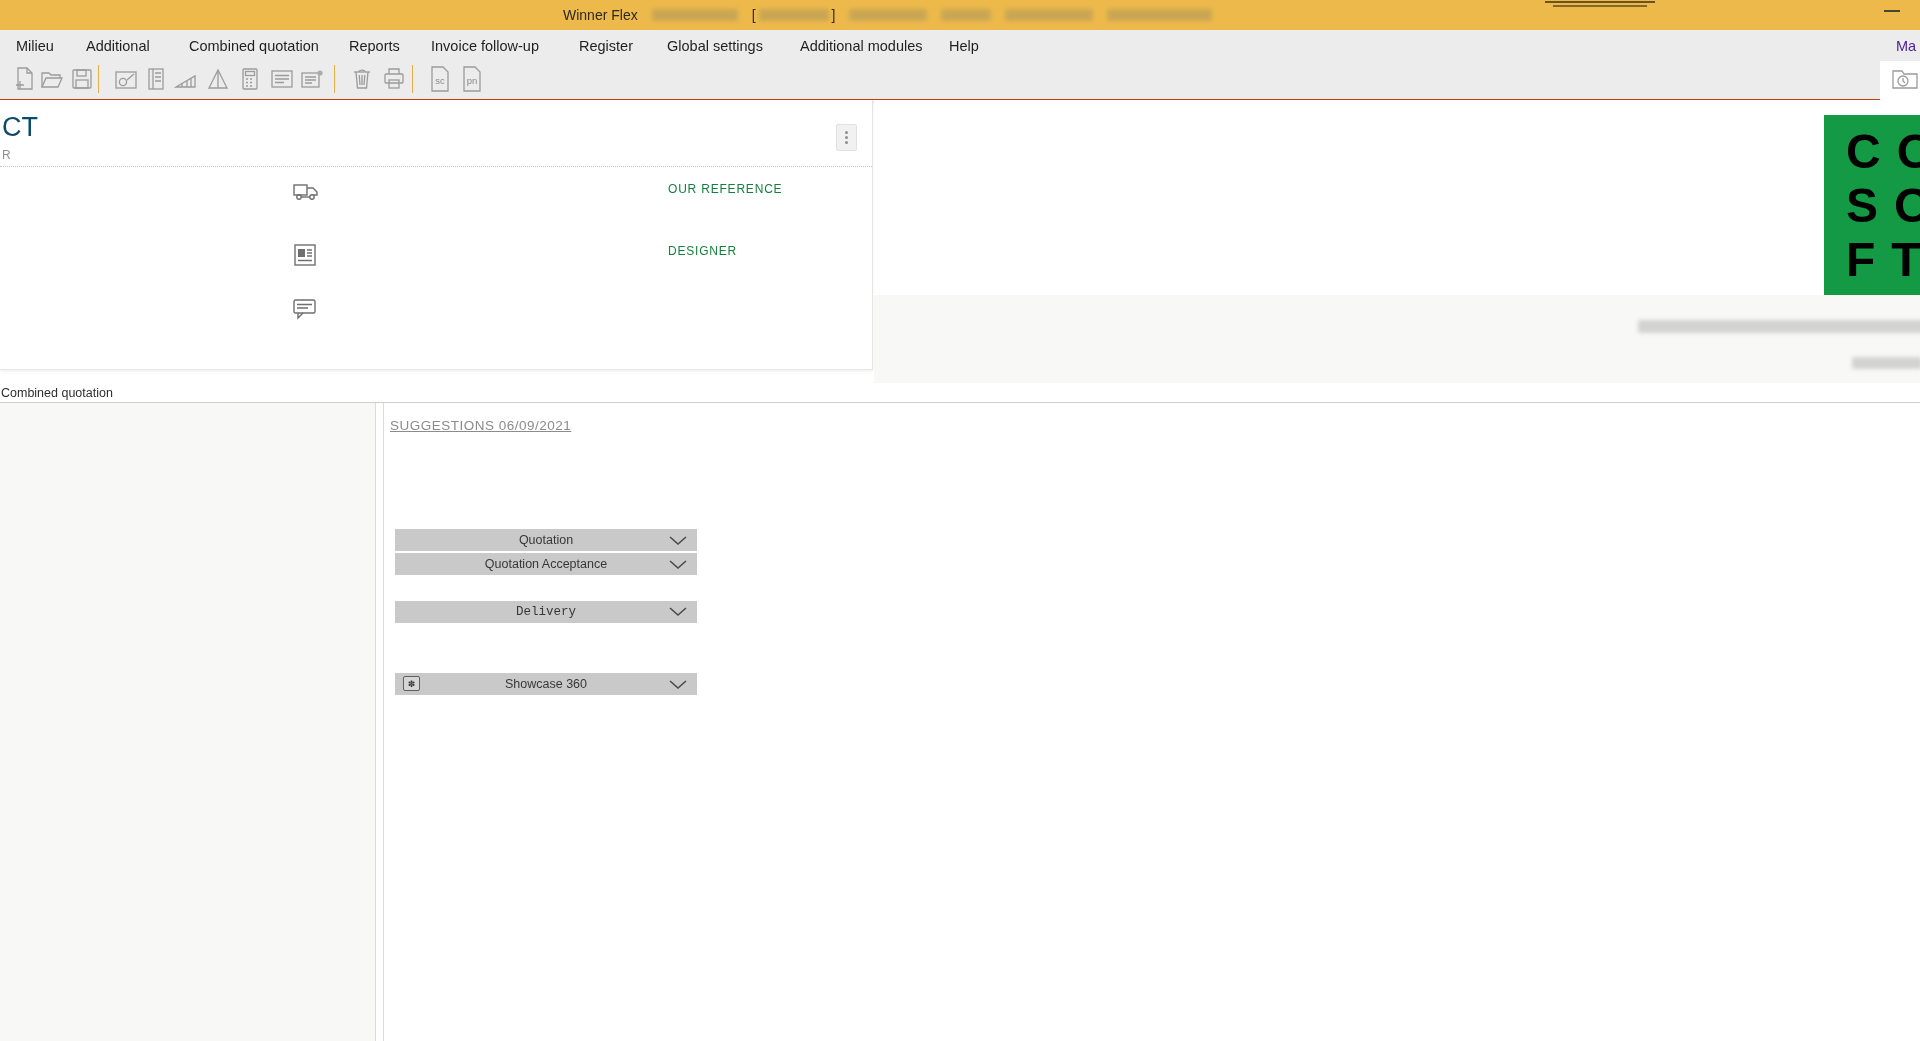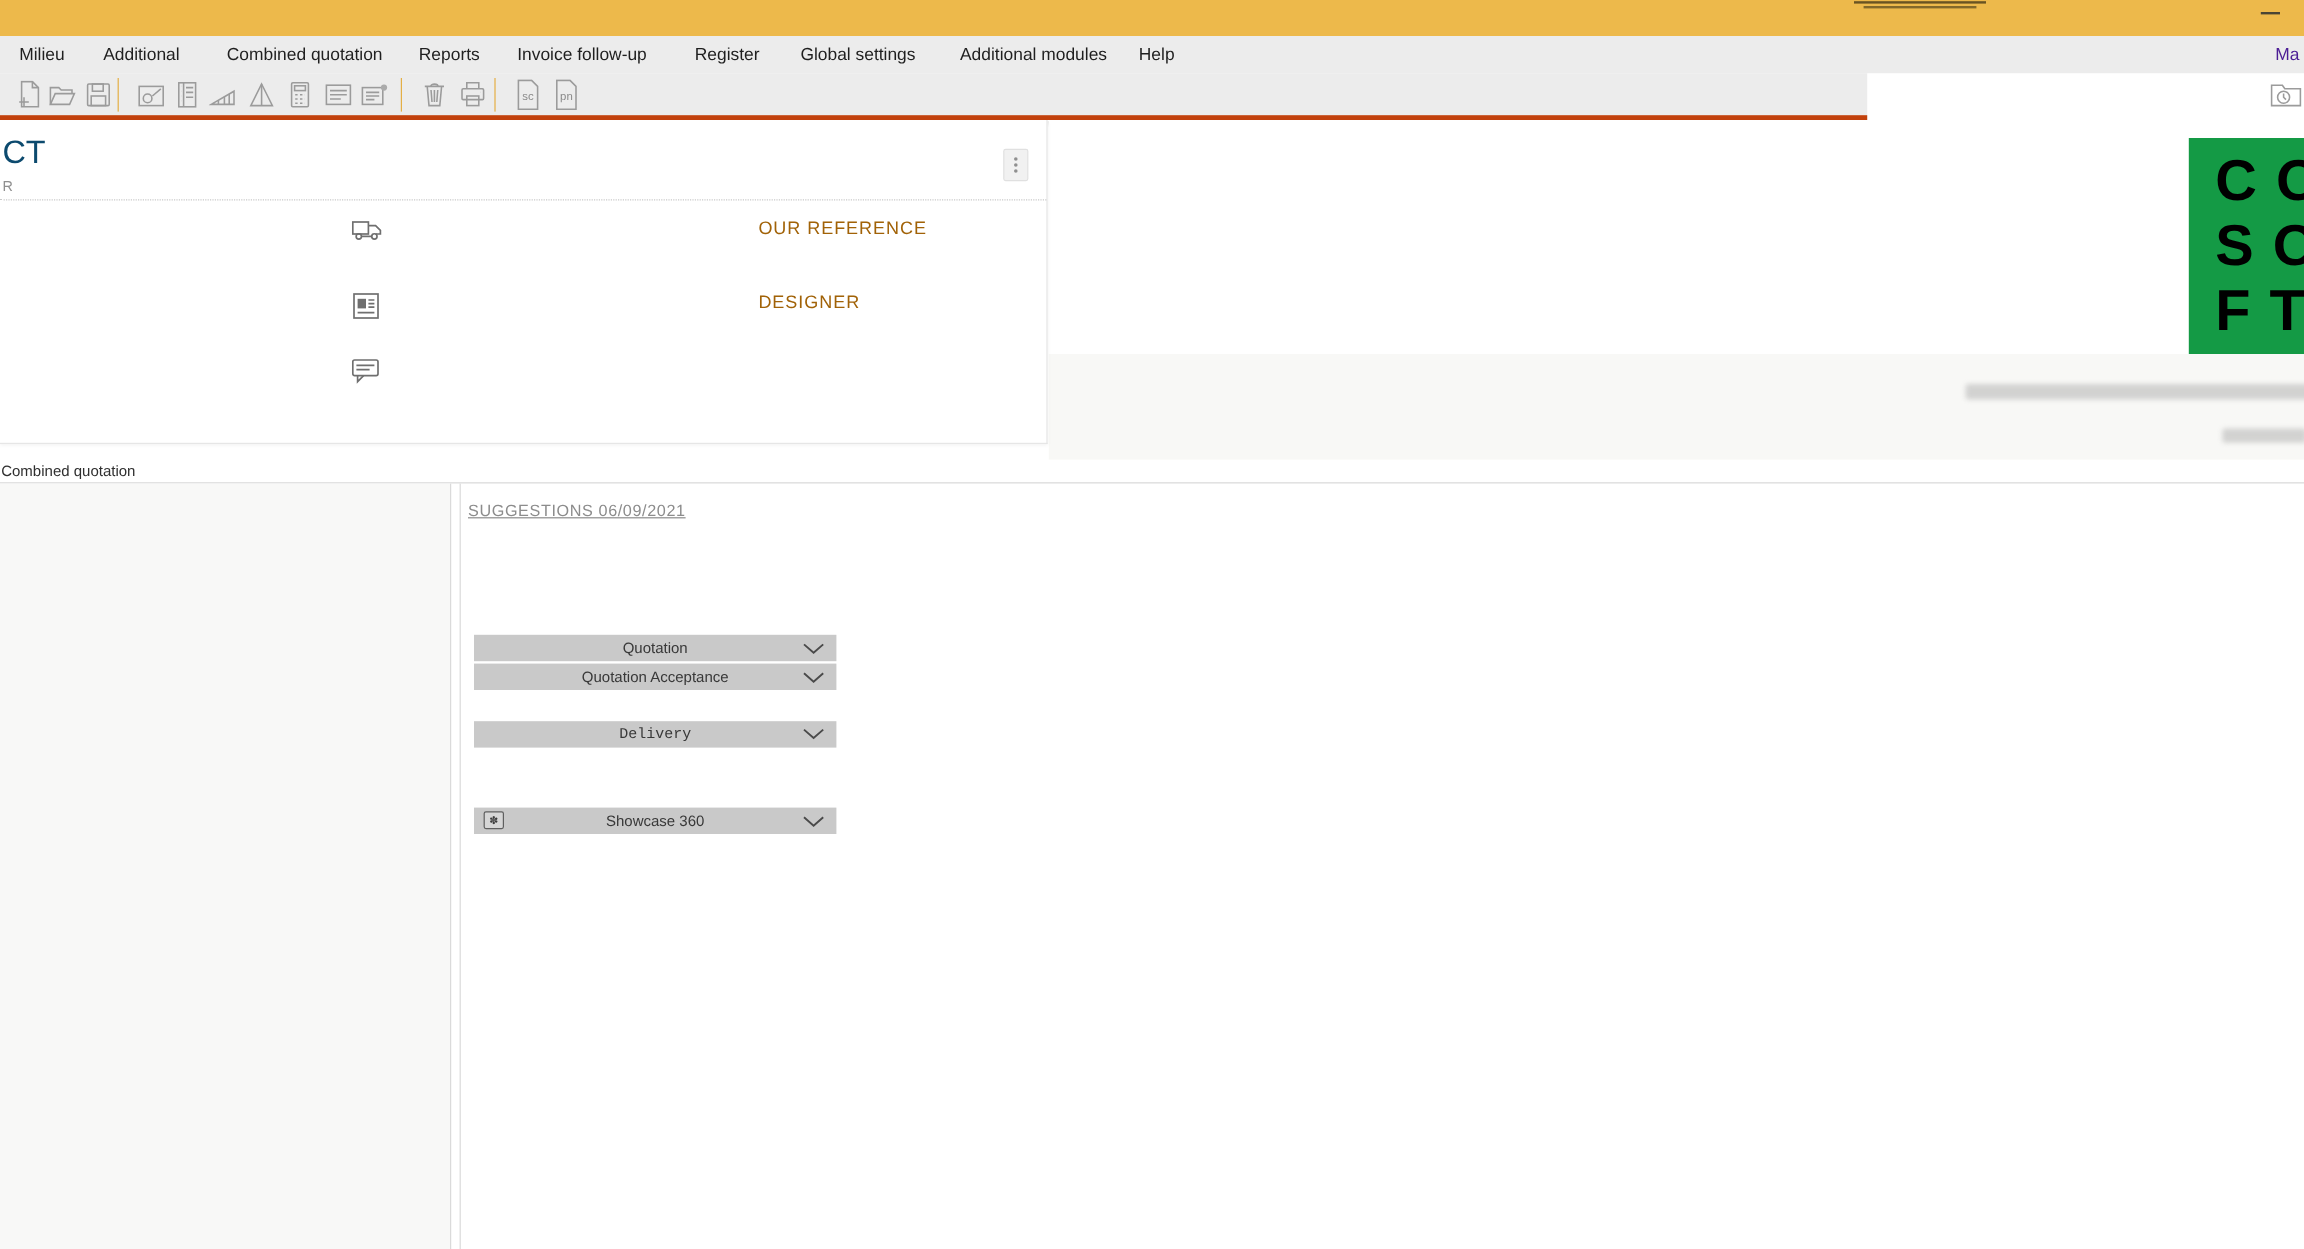--- a/index.html
+++ b/index.html
@@ -14,37 +14,37 @@
   .redact { height:12px; border-radius:2px; background:#a8945c; opacity:.5; filter:blur(2px); }
   .bracket-group { display:flex; align-items:center; gap:3px; }
   .tb-artifact1 { position:absolute; left:1545px; top:1px; width:110px; height:2px; background:rgba(60,50,20,.75); filter:blur(.5px); }
   .tb-artifact2 { position:absolute; left:1553px; top:5px; width:94px; height:2px; background:rgba(60,50,20,.6); filter:blur(.5px); }
   .win-min { position:absolute; left:1884px; top:10px; width:16px; height:2px; background:#4a4534; }
   
   .menubar { position:absolute; left:0; top:30px; width:1920px; height:31px; background:#ECECEC; }
   .menu-item { position:absolute; top:0; height:31px; display:flex; align-items:center; font-size:14.5px; color:#1f1f1f; cursor:default; }
   .menu-right { position:absolute; left:1896px; top:0; height:31px; display:flex; align-items:center; font-size:14.5px; color:#4c1d95; }
   
-  .toolbar { position:absolute; left:0; top:61px; width:1556px; height:39px; background:#ECECEC; border-bottom:4px solid #c2410c; }
+  .toolbar { position:absolute; left:0; top:61px; width:1880px; height:39px; background:#ECECEC; border-bottom:1px solid #c2410c; }
   .tbtn { position:absolute; top:4px; width:28px; height:28px; display:flex; align-items:center; justify-content:center; background:transparent; border:none; }
   .tbtn svg { stroke:#9b9b9b; fill:none; stroke-width:1.3; }
   .tsep { position:absolute; top:4px; width:1px; height:28px; background:#E4AF45; }
   .badge-icon { position:relative; width:22px; height:26px; }
   .badge-icon .badge-label { position:absolute; left:0; right:0; top:9px; text-align:center; font-size:9.5px; color:#8a8a8a; }
   .shadow-under { position:absolute; left:0; top:101px; width:1920px; height:5px;
     background:linear-gradient(#e7e7e6, rgba(255,255,255,0)); }
   
   .upper-left-card { position:absolute; left:0; top:100px; width:873px; height:270px; background:#ffffff;
     border-right:1px solid #E4E4E4; border-bottom:1px solid #E6E6E6; box-shadow:0 2px 3px rgba(0,0,0,.05); }
   .project-title { position:absolute; left:2px; top:12px; font-size:27px; color:#0c4a6e; font-weight:400; }
   .project-subtitle { position:absolute; left:2px; top:48px; font-size:12px; color:#8f8f8f; }
   .card-dotted { position:absolute; left:0; top:66px; width:100%; border-top:1px dotted #C9C9C9; }
   .field-icon { position:absolute; left:293px; }
   .field-icon svg { stroke:#6f6f6f; fill:none; stroke-width:1.4; }
-  .field-label { position:absolute; left:632px; font-size:15px; letter-spacing:.8px; color:#a16207; }
+  .field-label { position:absolute; left:668px; font-size:12px; letter-spacing:.8px; color:#15803d; }
   .kebab-btn { position:absolute; left:836px; top:24px; width:21px; height:27px; background:#F1F1F1; border:1px solid #E0E0E0; border-radius:2px;
     display:flex; flex-direction:column; align-items:center; justify-content:center; gap:2px; }
   .kebab-btn i { width:3px; height:3px; border-radius:50%; background:#8f8f8f; }
   .upper-right { position:absolute; left:874px; top:100px; width:1046px; height:195px; background:#ffffff; }
   .green-logo { position:absolute; left:1824px; top:115px; width:96px; height:180px; background:#149A45; overflow:hidden;
     padding:10px 0 0 22px; }
   .green-logo div { color:#000000; font-weight:bold; font-size:48px; line-height:54px; letter-spacing:16px; white-space:nowrap; }
   .upper-right-lower { position:absolute; left:874px; top:295px; width:1046px; height:90px; background:#F8F8F6; }
   .redact2 { position:absolute; background:#9a9a9a; opacity:.4; filter:blur(2px); border-radius:2px; }
   .addr-line1 { left:764px; top:25px; width:290px; height:13px; }
@@ -65,20 +65,33 @@
   .btn-quotation-acceptance { top:150px; }
   .btn-delivery { top:198px;font-family:Liberation Mono, monospace; }
   .btn-showcase { top:270px; }
   .showcase-icon { position:absolute; left:8px; top:3px; width:17px; height:15px; border:1px solid #5f5f5f; border-radius:2px;
     display:flex; align-items:center; justify-content:center; font-size:9px; color:#3c3c3c; background:#d6d6d6; }
 </style>
 </head>
 <body>
 
 <div class="titlebar">
+  <div class="titlebar-content">
+    <span>Winner Flex</span>
+    <span class="redact" style="width:86px"></span>
+    <span class="bracket-group">
+      <span>[</span>
+      <span class="redact" style="width:70px"></span>
+      <span>]</span>
+    </span>
+    <span class="redact" style="width:78px"></span>
+    <span class="redact" style="width:50px"></span>
+    <span class="redact" style="width:88px"></span>
+    <span class="redact" style="width:105px"></span>
+  </div>
   <div class="tb-artifact1"></div>
   <div class="tb-artifact2"></div>
   <div class="win-min"></div>
 </div>
 
 <div class="menubar">
   <span class="menu-item" style="left:16px">Milieu</span>
   <span class="menu-item" style="left:86px">Additional</span>
   <span class="menu-item" style="left:189px">Combined quotation</span>
   <span class="menu-item" style="left:349px">Reports</span>

